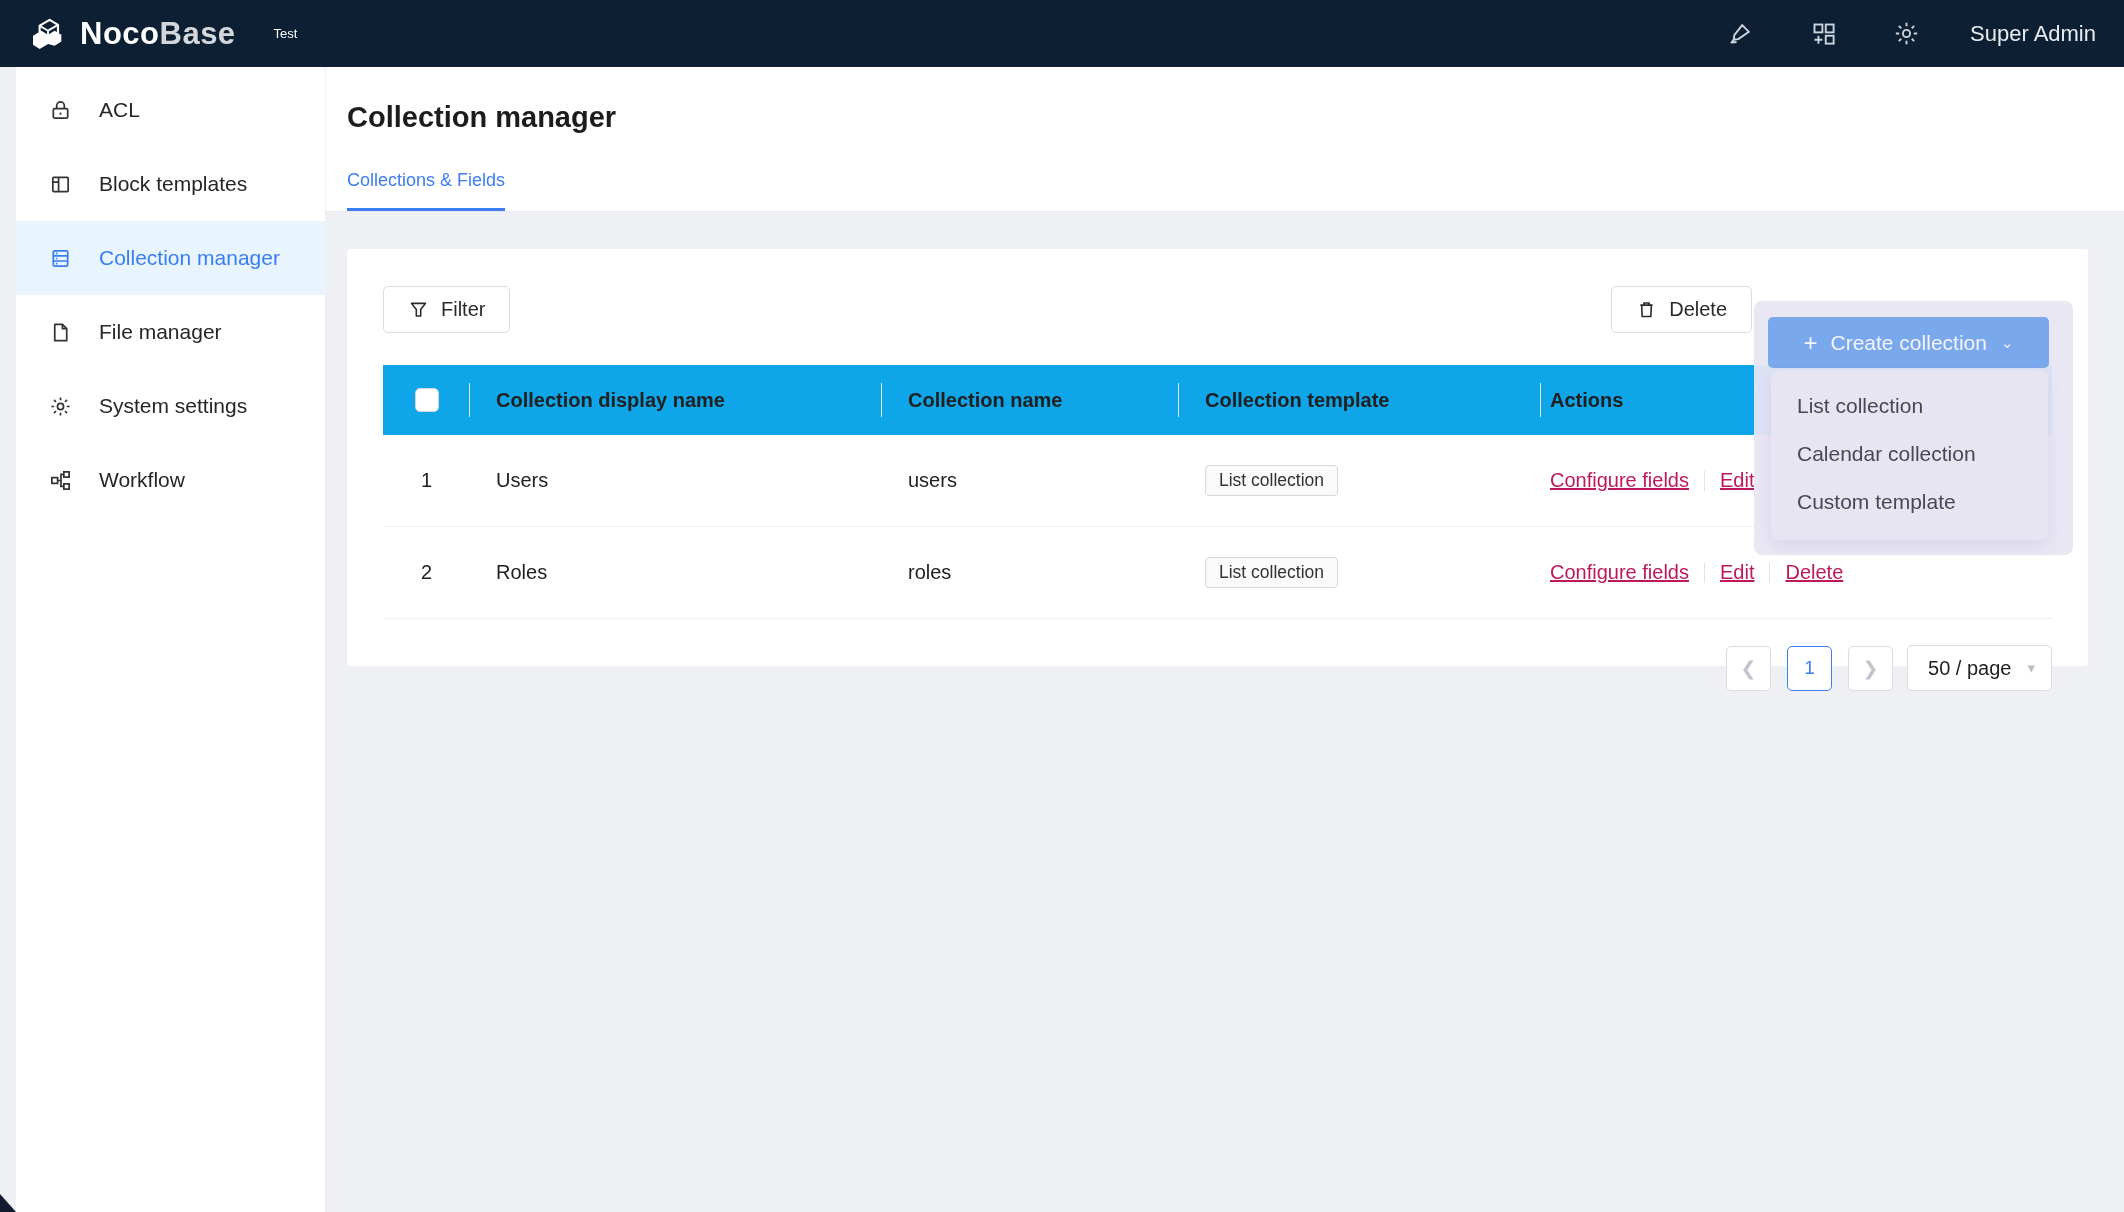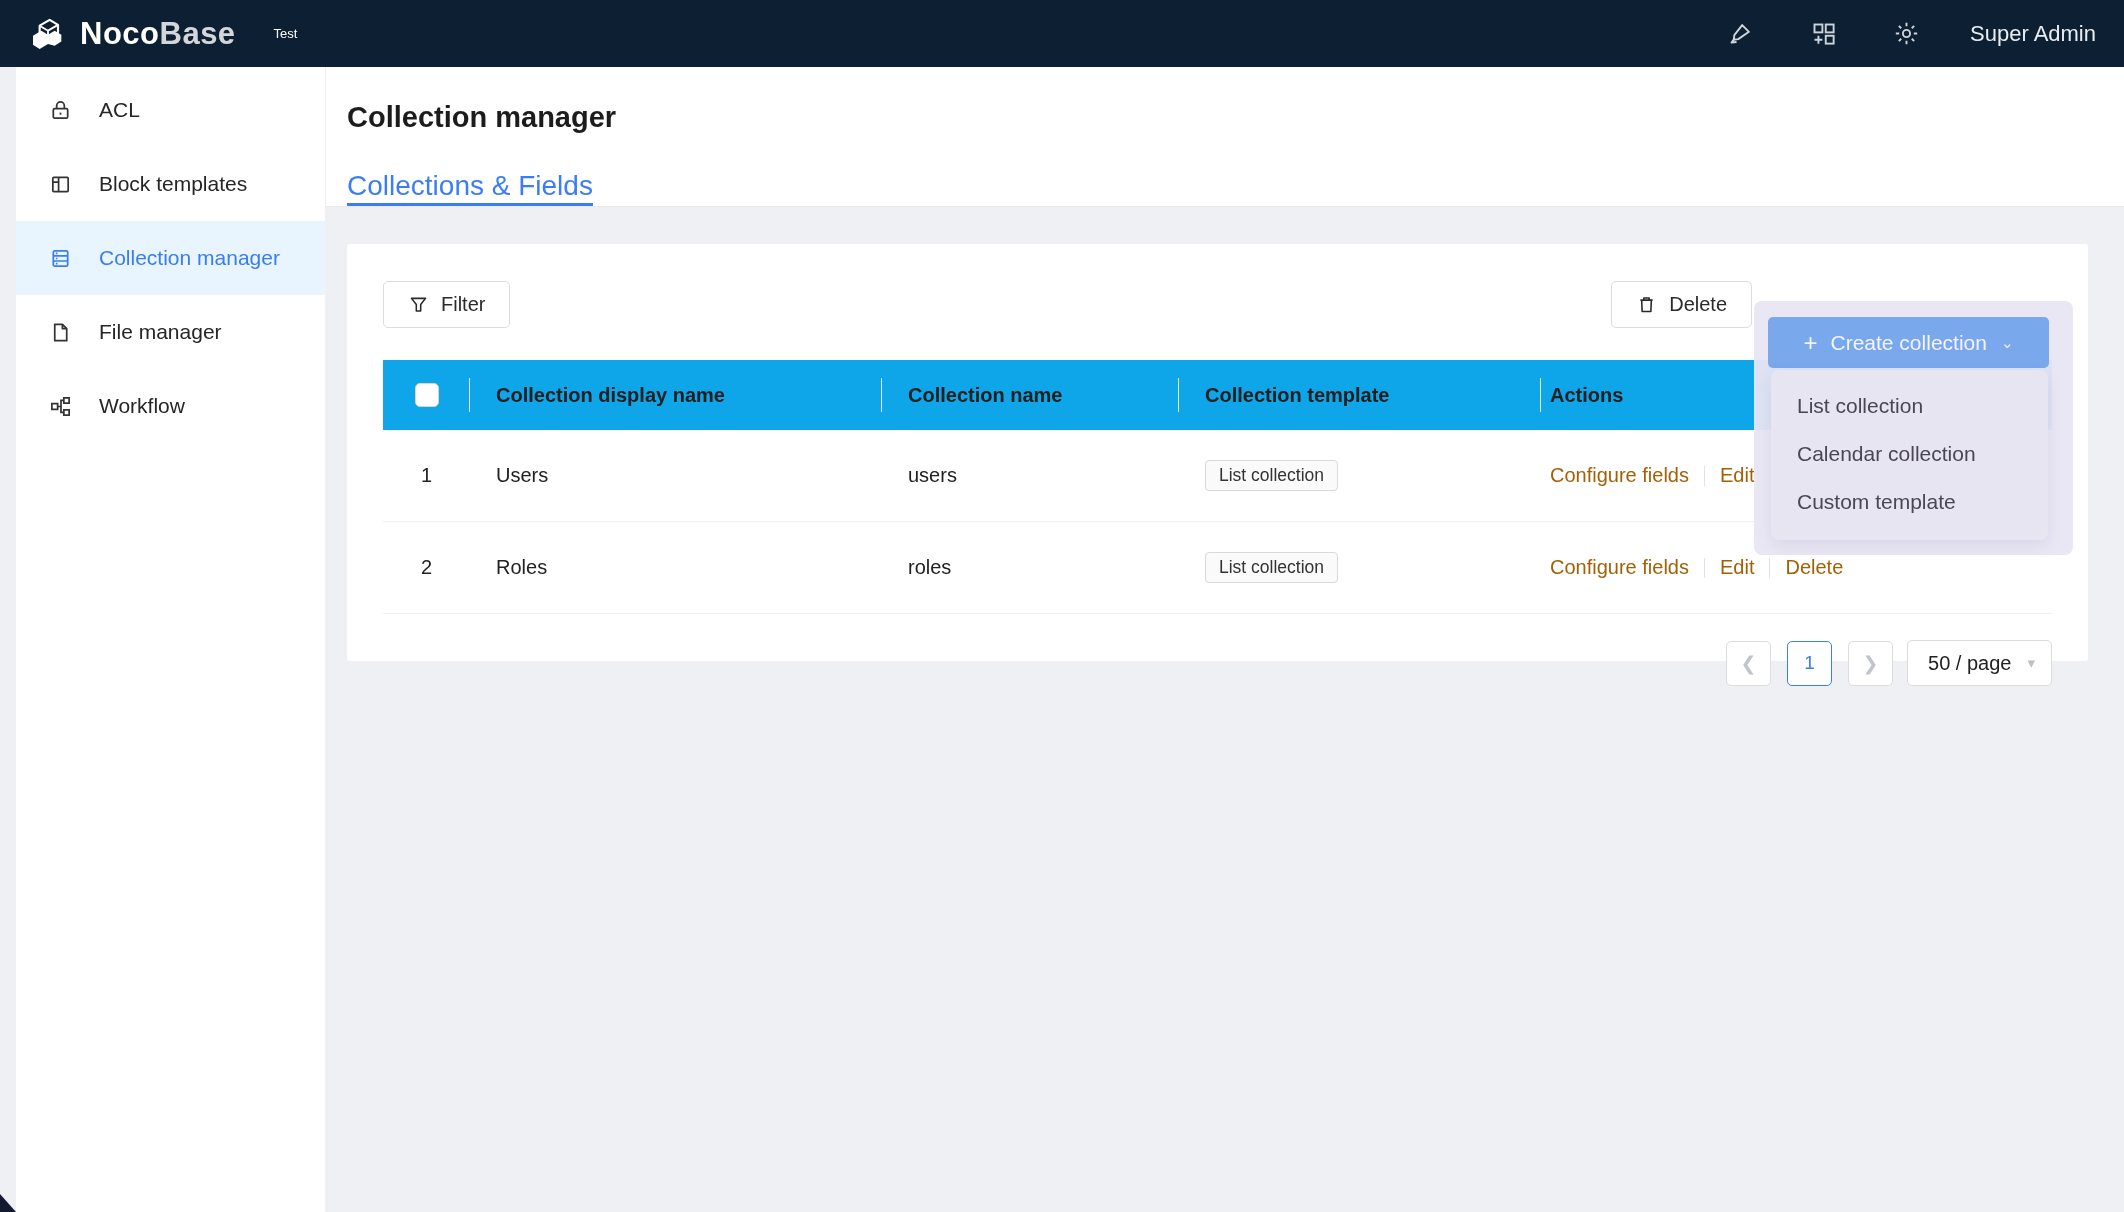--- a/index.html
+++ b/index.html
@@ -28,21 +28,21 @@
   .side-item .s-icon { width:23px; height:23px; margin-right:27px; flex:0 0 auto; color:#333; }
   .side-item .s-icon svg { width:100%; height:100%; }
   .side-item.active { background:#e8f4fe; color:#3a7df0; }
   .side-item.active .s-icon { color:#3a7df0; }
 
   
   .content { position:absolute; left:310px; top:67px; width:1814px; height:1145px; }
   .page-head { background:#ffffff; padding:30px 0 0 37px; border-bottom:1px solid #e9e9e9; }
   .page-title { font-size:29px; font-weight:700; color:#1c1c1c; line-height:40px; }
   .tabs { margin-top:33px; display:flex; }
-  .tab { font-size:28px; color:#3c7df5; padding-bottom:1px; border-bottom:3px solid #3c7df5; cursor:pointer; }
+  .tab { font-size:18px; color:#3c7df5; padding-bottom:17px; border-bottom:3px solid #3c7df5; cursor:pointer; }
 
   .body-area { background:#eef0f3; height:100%; }
   .card { background:#ffffff; margin:37px 36px 0 37px; width:1741px; height:417px; border-radius:3px;
           padding:37px 36px 0 36px; }
 
   .toolbar { display:flex; align-items:flex-start; }
   .btn { display:inline-flex; align-items:center; justify-content:center; height:47px; background:#fff;
          border:1px solid #dcdcdc; border-radius:5px; font-size:20px; color:#2a2a2a; cursor:pointer;
          padding:0 24px; }
   .btn .b-icon { width:21px; height:21px; margin-right:12px; color:#2a2a2a; }
@@ -60,21 +60,21 @@
   .col-name { width:297px; padding-left:26px; }
   .col-template { width:362px; padding-left:26px; }
   .col-actions { flex:1; padding-left:9px; display:flex; align-items:center; }
   .h-cell { position:relative; height:70px; display:flex; align-items:center; }
   .h-cell.col-check { height:70px; }
   .h-sep { position:absolute; right:0; top:18px; width:1px; height:34px; background:#e6e6e6; }
   .checkbox { width:24px; height:24px; border:1.5px solid #d6d6d6; border-radius:5px; background:#fff; cursor:pointer; }
   .row-index { color:#222; }
   .tag { display:inline-block; border:1px solid #d9d9d9; background:#fafafa; border-radius:4px;
          padding:4px 13px; font-size:17.5px; color:#333; }
-  .link { color:#a16207; cursor:pointer; white-space:nowrap; }
+  .link { color:#be185d; cursor:pointer; white-space:nowrap;text-decoration:underline; }
   .link-sep { width:1px; height:20px; background:#e2e2e2; margin:0 15px; }
 
   
   .pagination { display:flex; justify-content:flex-end; align-items:center; margin-top:26px; }
   .pg-btn { min-width:45px; height:45px; border:1px solid #dcdcdc; border-radius:5px; background:#fff;
             display:flex; align-items:center; justify-content:center; font-size:19px; color:#c0c4cc;
             cursor:pointer; margin-left:16px; }
   .pg-btn.current { border-color:#3c7df5; color:#3c7df5; }
   .pg-select { height:46px; border:1px solid #dcdcdc; border-radius:5px; background:#fff; display:flex;
                align-items:center; padding:0 16px 0 20px; font-size:20px; color:#222; margin-left:14px; cursor:pointer; }
@@ -170,20 +170,29 @@
     <span>Collection manager</span>
   </div>
   <div class="side-item">
     <span class="s-icon">
       <svg viewBox="0 0 24 24" fill="none" stroke="currentColor" stroke-width="1.8" stroke-linejoin="round">
         <path d="M6 3.5 h8 l4.5 4.5 v12.5 h-12.5 Z"></path>
         <path d="M14 3.5 V8 h4.5"></path>
       </svg>
     </span>
     <span>File manager</span>
+  </div>
+  <div class="side-item">
+    <span class="s-icon">
+      <svg viewBox="0 0 24 24" fill="none" stroke="currentColor" stroke-width="1.8">
+        <circle cx="12" cy="12" r="3.2"></circle>
+        <path d="M12 2.5v3 M12 18.5v3 M2.5 12h3 M18.5 12h3 M5.2 5.2l2.1 2.1 M16.7 16.7l2.1 2.1 M18.8 5.2l-2.1 2.1 M7.3 16.7l-2.1 2.1"></path>
+      </svg>
+    </span>
+    <span>System settings</span>
   </div>
   <div class="side-item">
     <span class="s-icon">
       <svg viewBox="0 0 24 24" fill="none" stroke="currentColor" stroke-width="1.8">
         <rect x="3" y="9" width="6" height="6"></rect>
         <rect x="15.5" y="3" width="5.5" height="5.5"></rect>
         <rect x="15.5" y="15.5" width="5.5" height="5.5"></rect>
         <path d="M9 12 H12.5 M12.5 12 V5.7 H15.5 M12.5 12 V18.2 H15.5"></path>
       </svg>
     </span>

